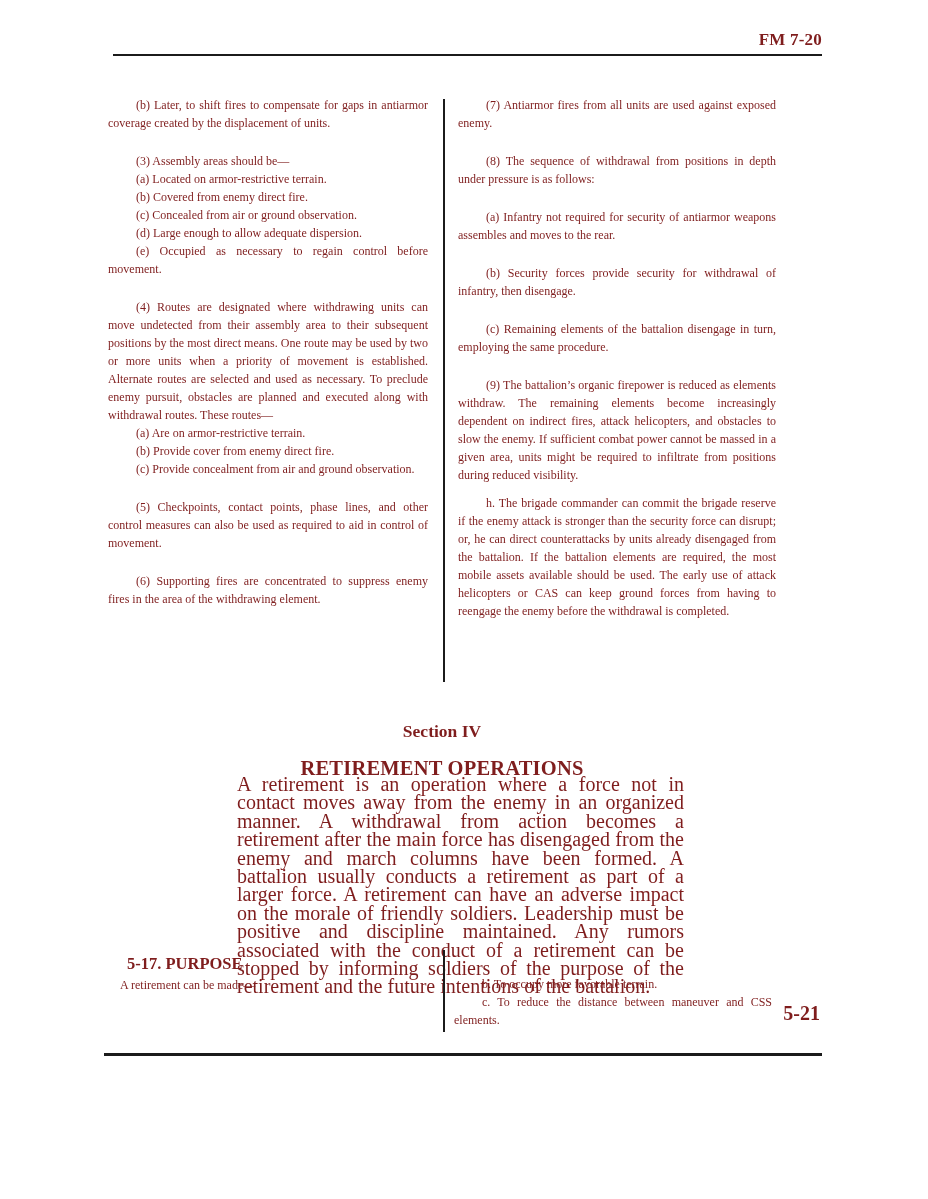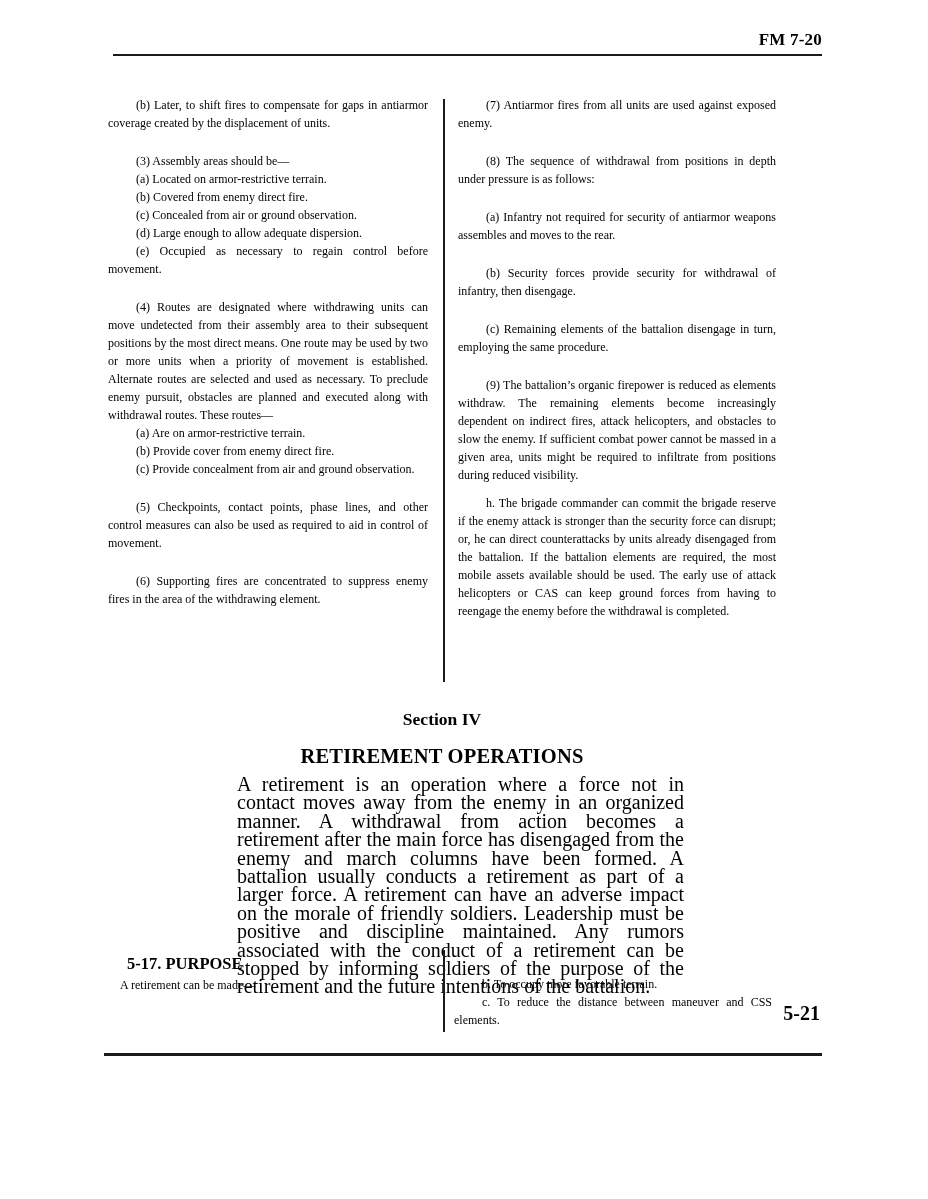--- a/index.html
+++ b/index.html
@@ -1,20 +1,20 @@
 <!DOCTYPE html>
 <html><head>
 <meta charset="utf-8">
 <style>
   html,body{margin:0;padding:0;background:#ffffff;}
   .page{
     position:relative;
     width:928px;height:1199px;
     background:#ffffff;
-    color:#000000;
+    color:#7f1d1d;
     font-family:"Liberation Serif","DejaVu Serif",serif;
     overflow:hidden;
   }
   .doc-id{
     position:absolute;top:30px;right:106px;
     font-weight:bold;font-size:17px;letter-spacing:.2px;
   }
   .rule-top{
     position:absolute;top:54px;left:113px;width:709px;height:2px;background:#1b1b1b;
   }
@@ -45,21 +45,21 @@
     font-family:Liberation Serif, serif;
   }
   p.para.g{margin-top:20px;}
   p.para.gg{margin-top:10px;}
   p.para.noindent{text-indent:0;}
   .section-head{
     position:absolute;top:705px;left:108px;width:668px;
     text-align:center;
   }
   .section-kicker{
-    margin:4px;font-weight:bold;font-size:17.5px;line-height:20px;
+    margin:16px;font-weight:bold;font-size:17.5px;line-height:20px;
   }
   .section-title{
     margin:16px;font-weight:bold;font-size:20.5px;line-height:22px;letter-spacing:.2px;
   }
   .section-intro{
     position:absolute;top:763px;left:225px;width:447px;
     font-size:20px;line-height:18.4px;text-align:justify;margin:12px;
   }
   .purpose{
     position:absolute;top:951px;left:120px;width:668px;

